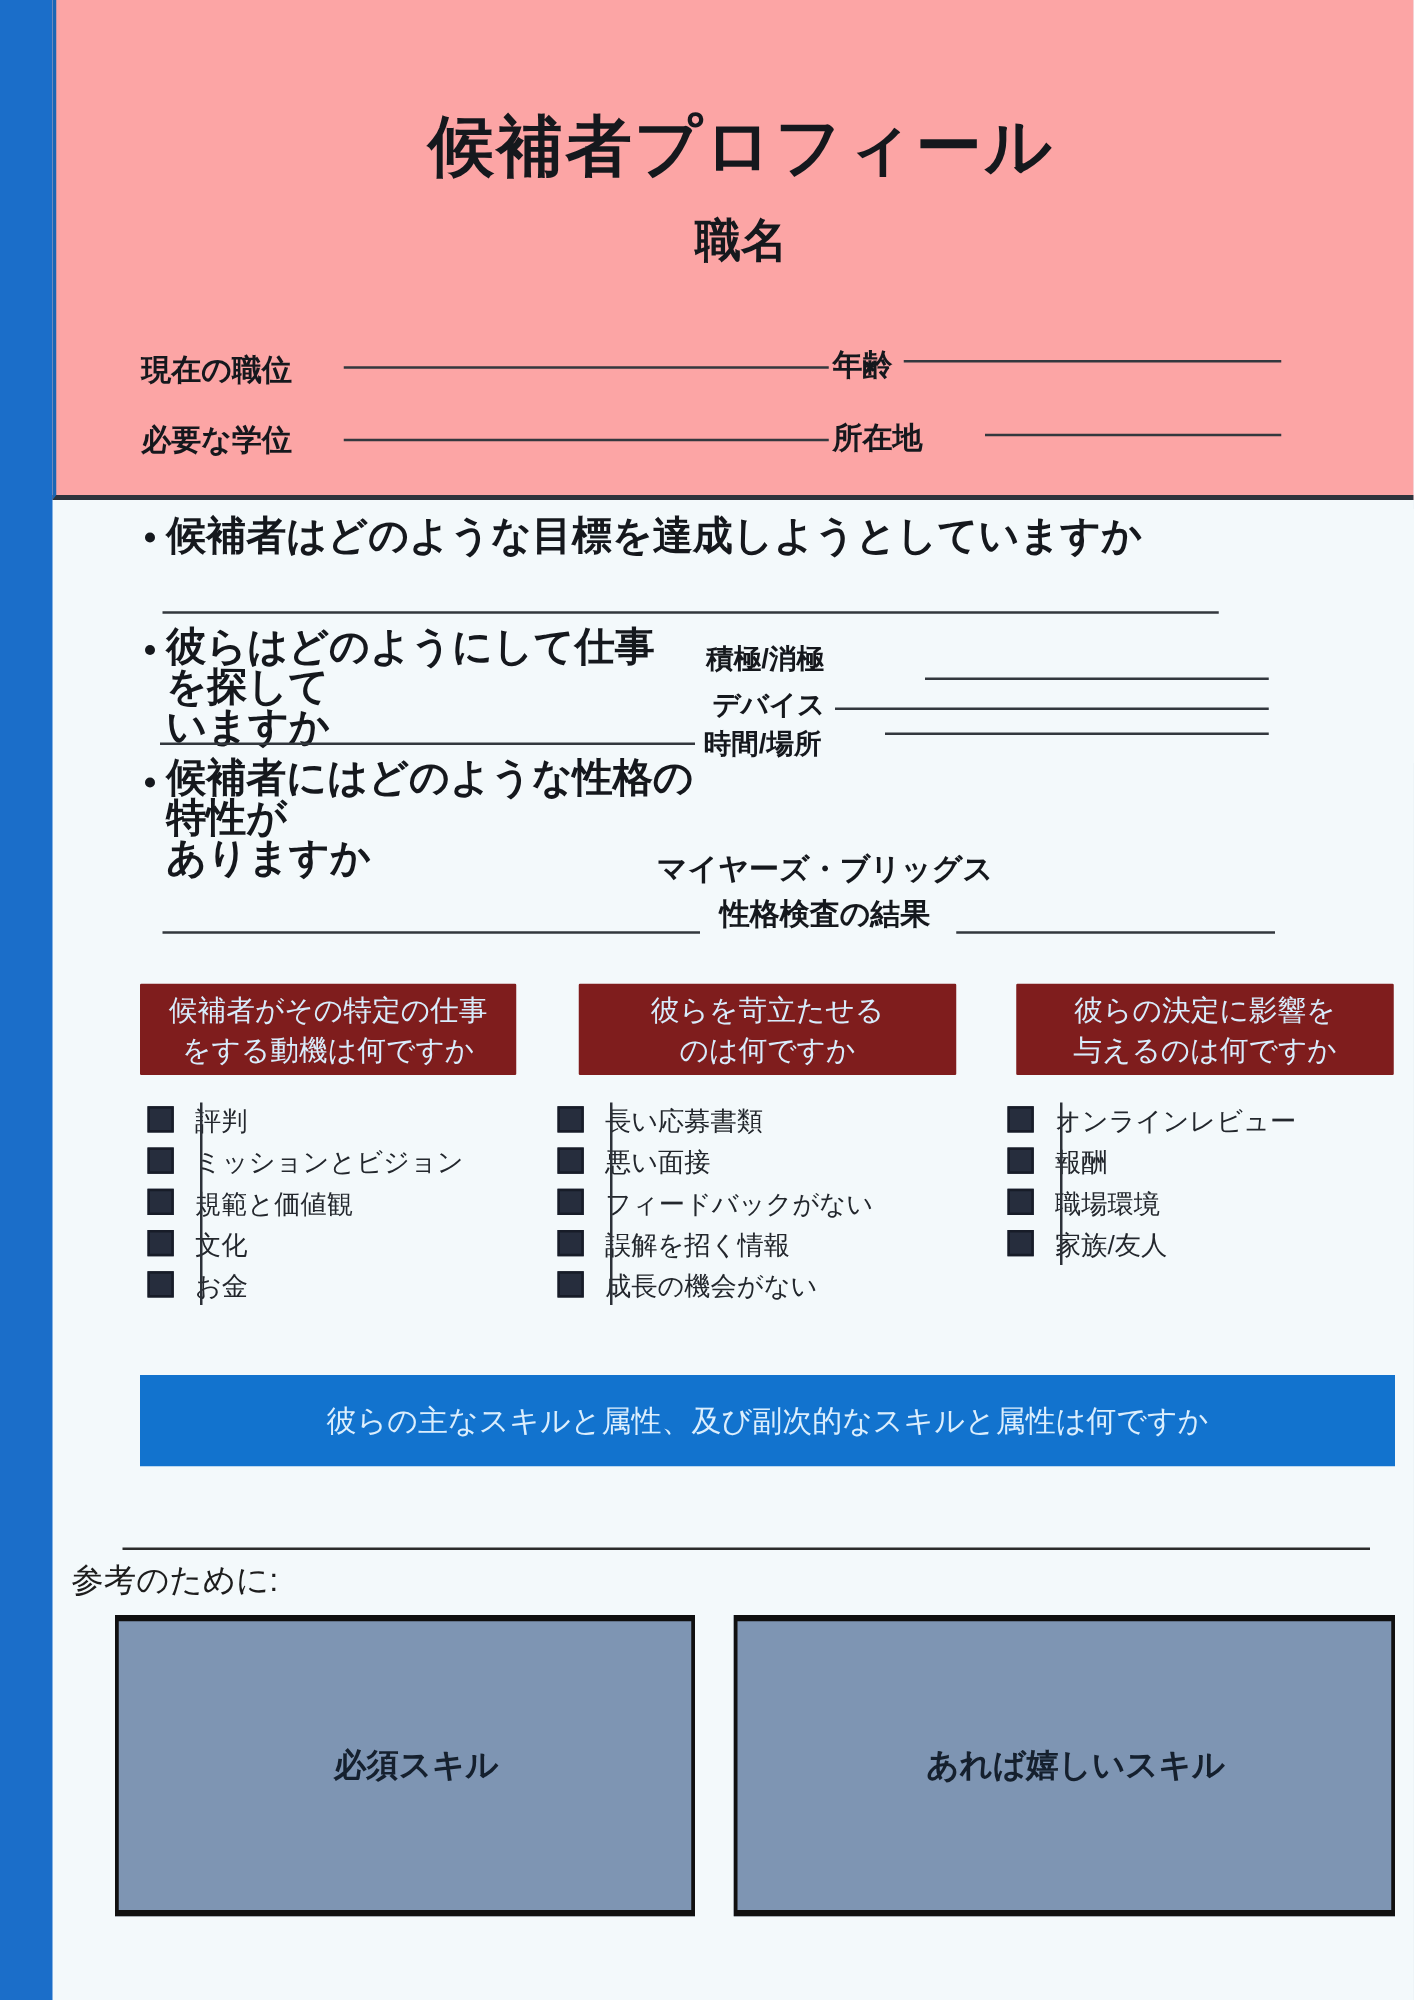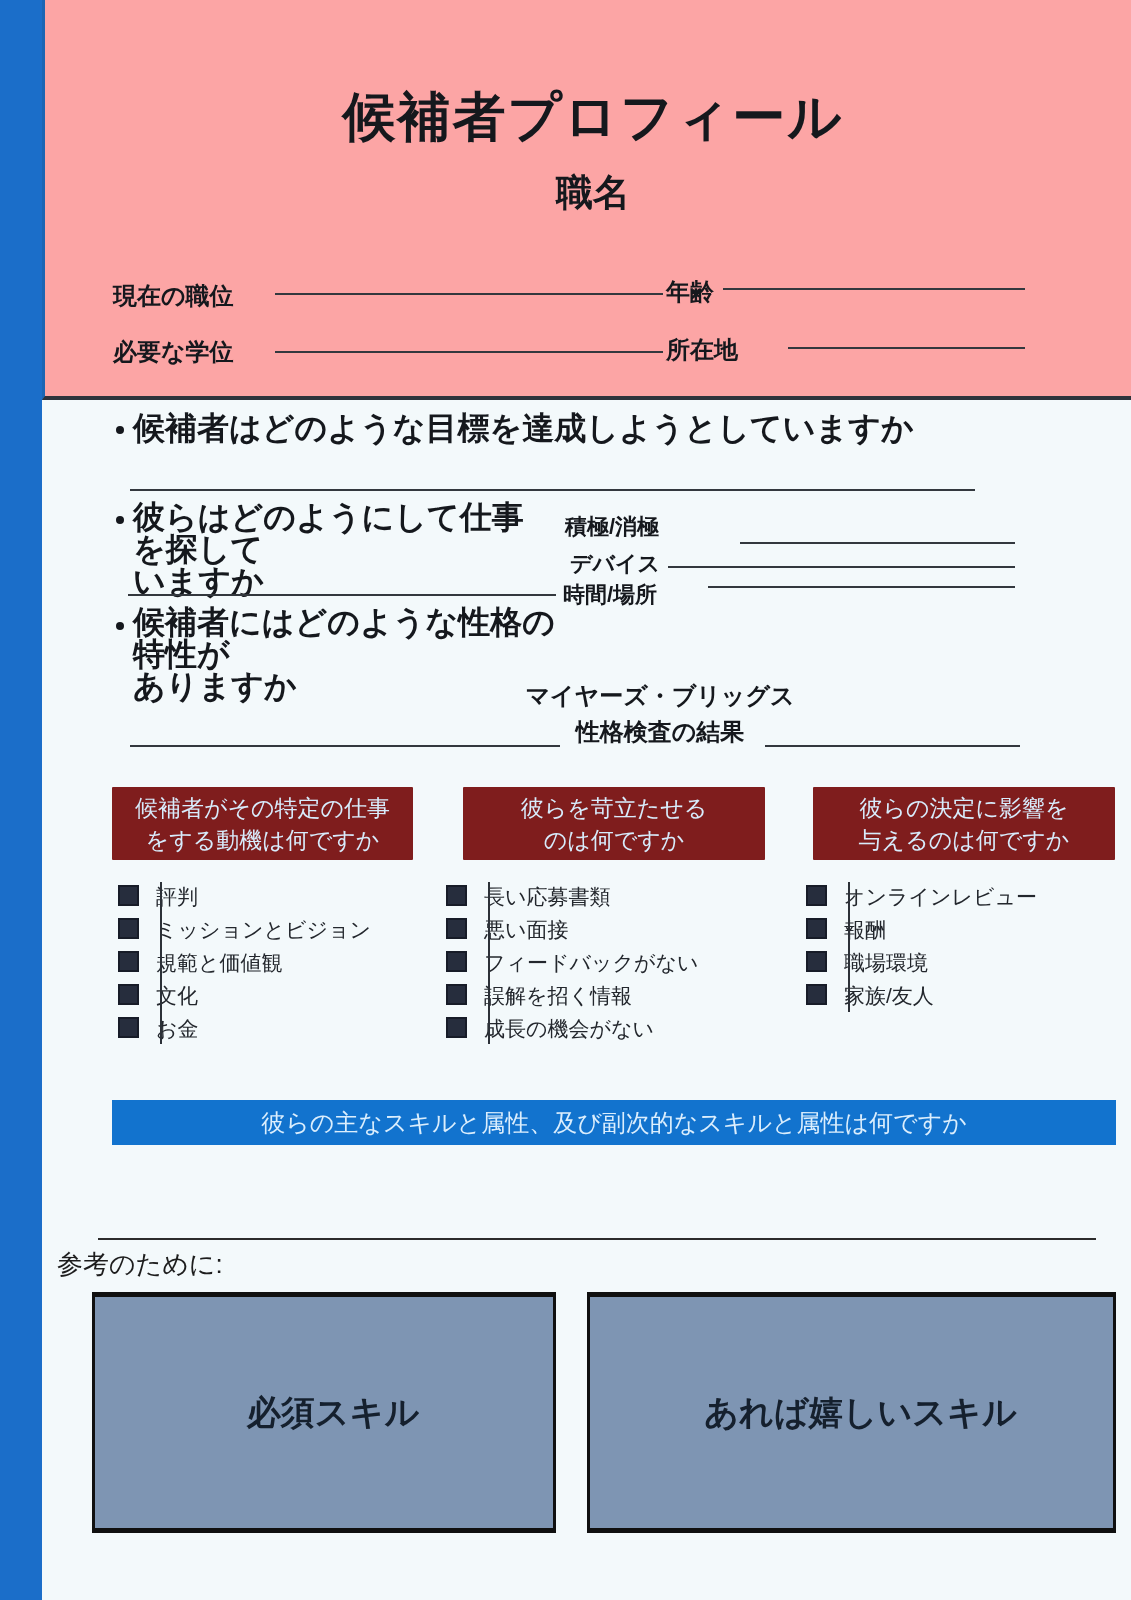--- a/index.html
+++ b/index.html
@@ -35,31 +35,31 @@
   }
   .check-col { position:absolute; width:320px; }
   .check-row { position:relative; height:33px; display:flex; align-items:center; padding-left:38px; }
   .check-box {
     position:absolute; left:0; top:5px; width:21px; height:21px;
     background:#262d3d; border:2px solid #171c28;
   }
   .check-label { font-size:21px; color:#23272d; white-space:nowrap; }
   .col-rule { position:absolute; width:2px; background:#2c3138; }
   .skills-bar {
-    position:absolute; left:112px; top:1100px; width:1004px; height:45px; background:#1273ce;
+    position:absolute; left:112px; top:1100px; width:1004px; height:73px; background:#1273ce;
     color:#dbeefd; font-size:24px; display:flex; align-items:center; justify-content:center; text-align:center;
   }
   .bottom-rule { position:absolute; left:98px; top:1238px; width:998px; height:2px; background:#2c2c2c; }
   .ref-label { position:absolute; left:57px; top:1247px; font-size:26px; color:#1d1d1d; }
   .skill-box {
     position:absolute; top:1292px; height:241px; background:#7e95b3;
     border:3px solid #101010; border-top-width:5px; border-bottom-width:5px;
     display:flex; align-items:center; justify-content:center;
   }
-  .skill-box-label { font-size:34px; font-weight:700; color:#15202e;margin-left:18px; }
+  .skill-box-label { font-size:26px; font-weight:700; color:#15202e;margin-left:18px; }
 </style>
 </head>
 <body>
 
 <div class="page">
 
   <div class="sidebar-strip"></div>
 
   <div class="header-band">
     <div class="doc-title">候補者プロフィール</div>

